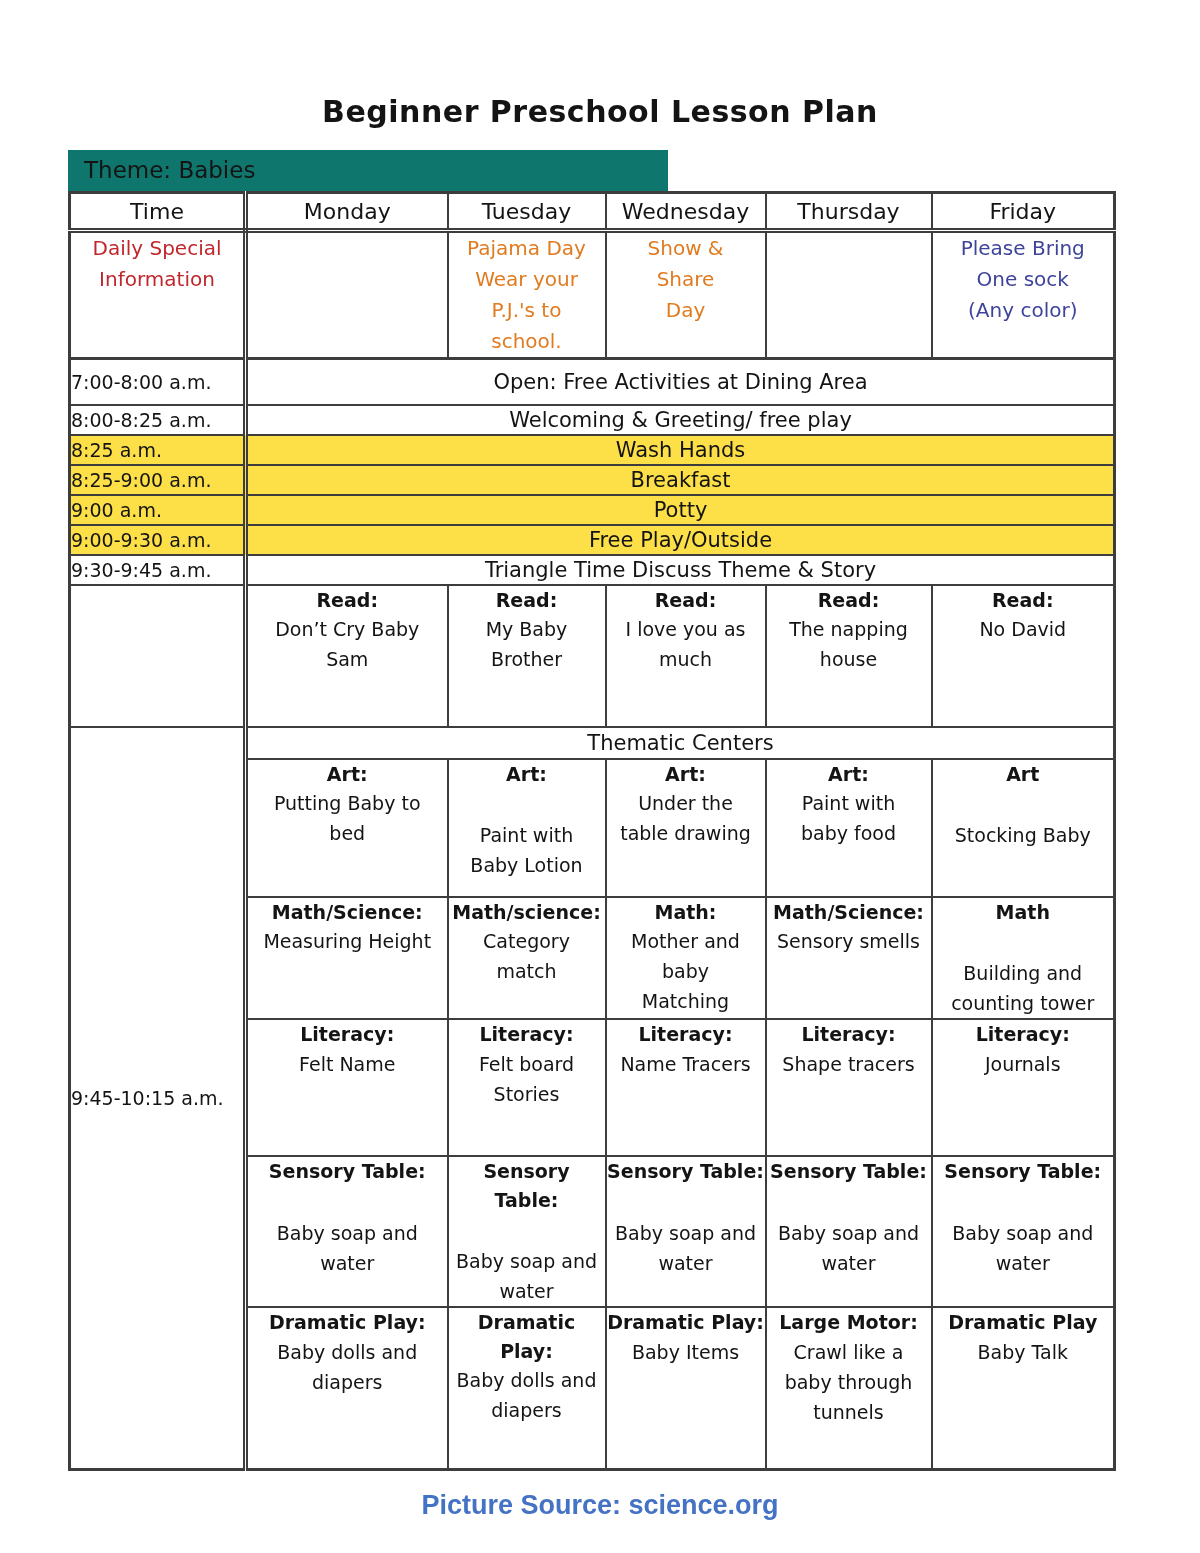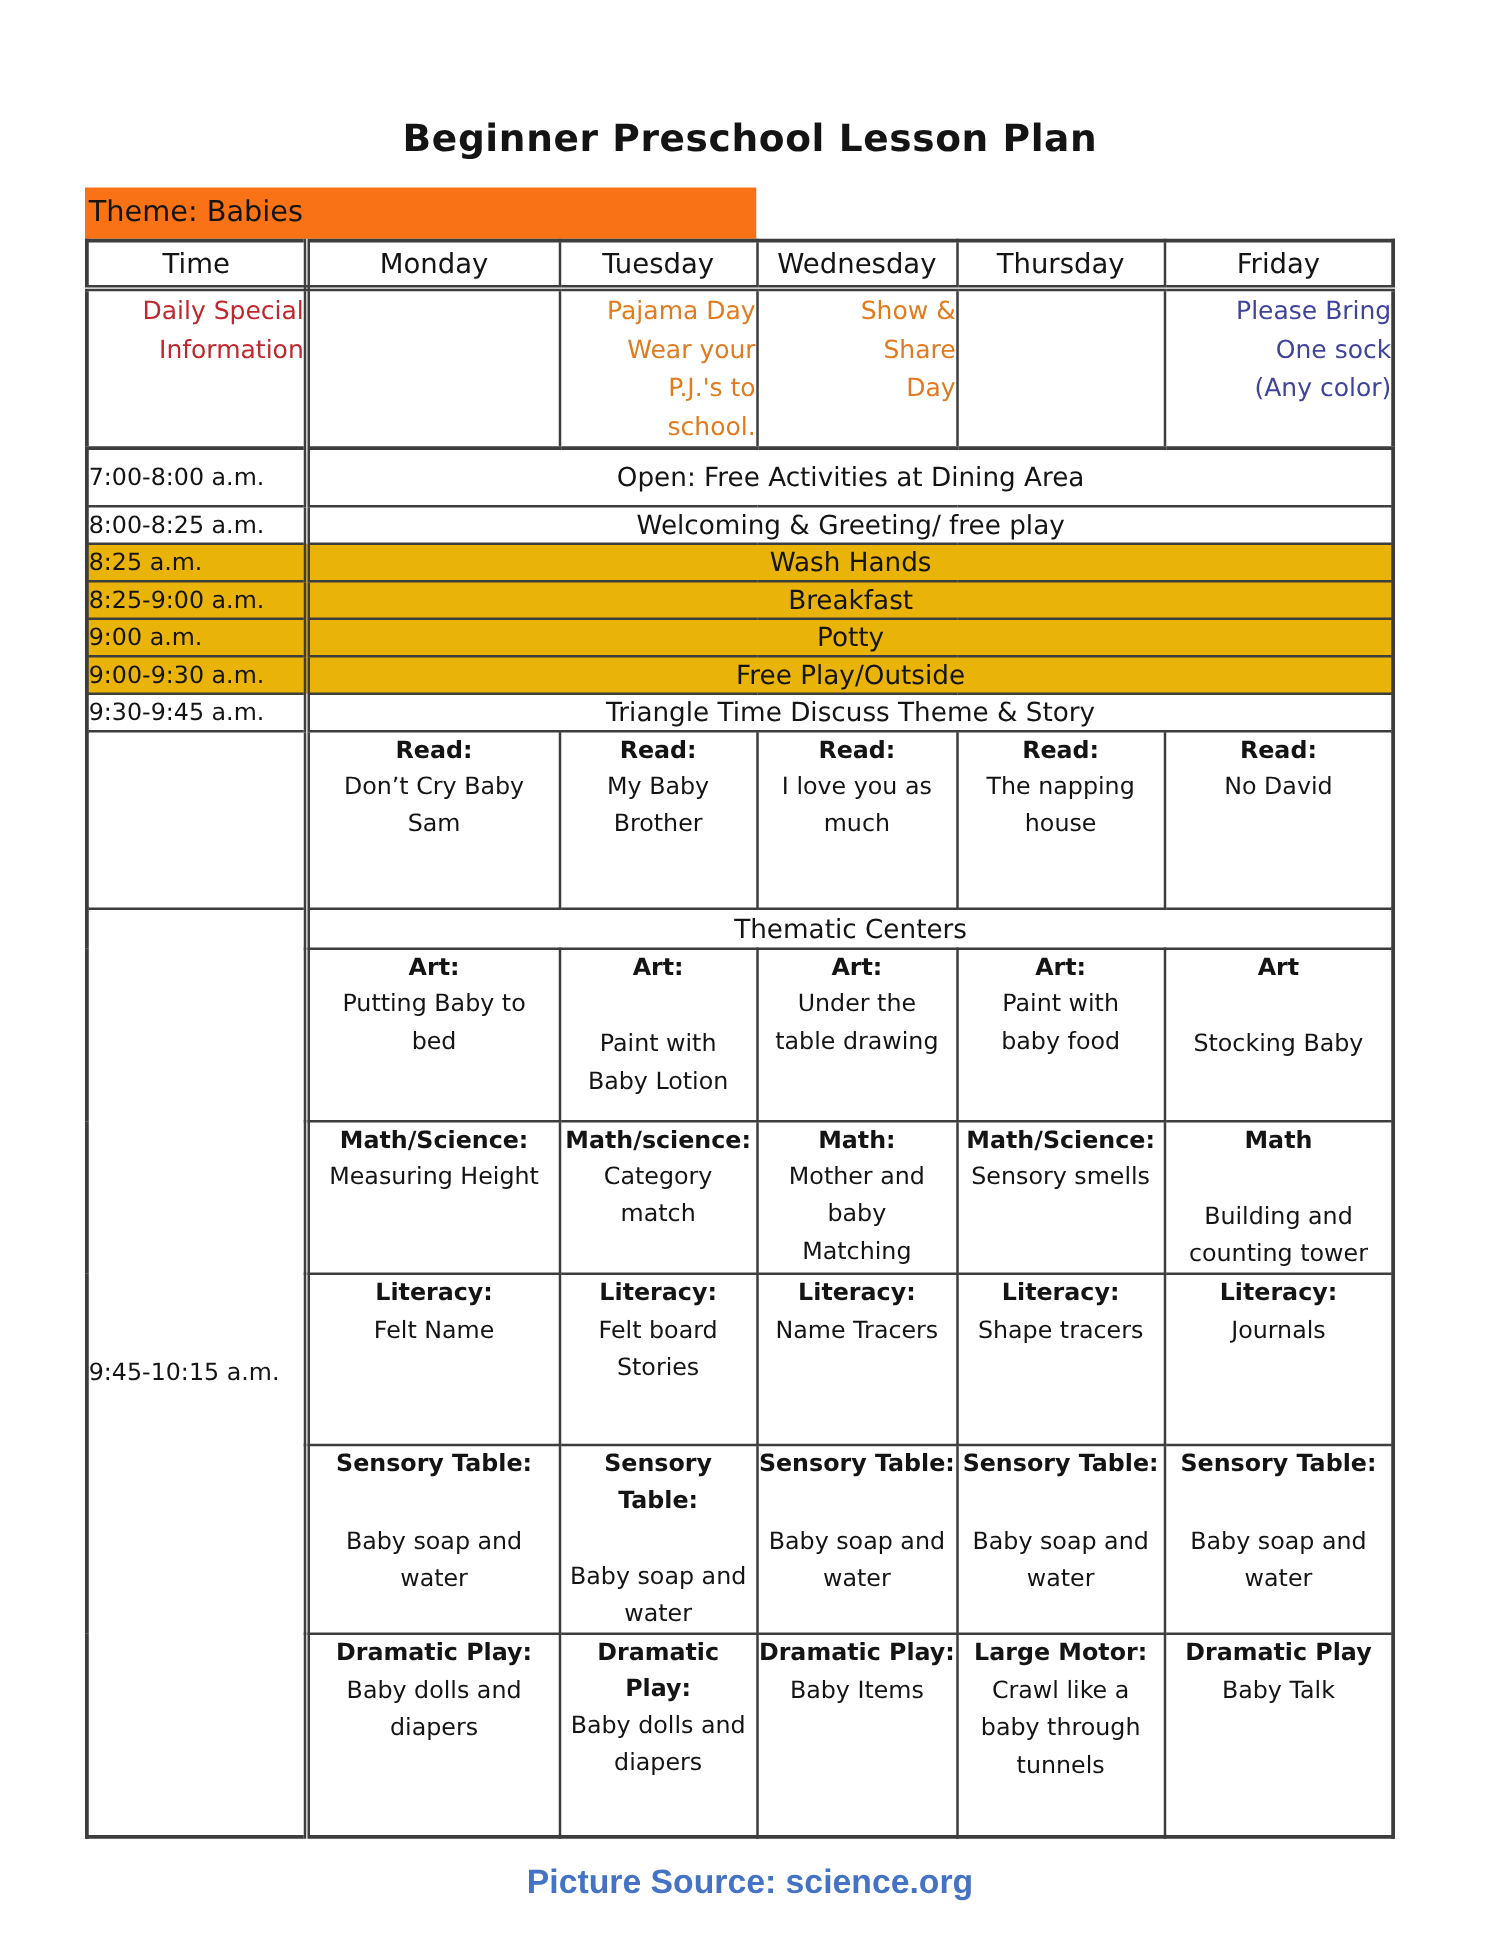--- a/index.html
+++ b/index.html
@@ -15,22 +15,22 @@
     position: absolute; top: 94px; left: 0; width: 100%;
     text-align: center;
     font-size: 30px; font-weight: bold; letter-spacing: 0.5px;
   }
   .bars {
     position: absolute; top: 150px; left: 68px;
     width: 1045px; height: 41px;
     display: flex;
   }
   .bar-theme {
-    width: 537px; background: #f97316;
-    font-size: 23px; line-height: 41px; padding-left: 3px;
+    width: 600px; background: #0f766e;
+    font-size: 23px; line-height: 41px; padding-left: 16px;
   }
   .bar-gap { width: 161px; }
   .bar-date {
     flex: 1; background: #ffff00;
     font-size: 23px; line-height: 41px; padding-left: 12px;
   }
   .bar-date sup { font-size: 14px; }
   table.plan {
     position: absolute; top: 191px; left: 68px;
     width: 1045px;
@@ -47,24 +47,24 @@
   .time-col { border-right: 5px double #3d3d3d !important; }
   .time-cell {
     font-size: 19px; text-align: left;
     padding: 2px 4px 2px 10px; vertical-align: middle;
     white-space: nowrap;
   }
   .activity-cell {
     font-size: 21px; text-align: center; vertical-align: middle;
     padding: 2px 4px;
   }
-  tr.green td { background: #eab308; margin-top: 25px; }
+  tr.green td { background: #fde047; margin-top: 25px; }
   tr.daily td { border-bottom: 3px solid #3d3d3d; vertical-align: top; }
   .special-cell {
-    font-size: 20px; text-align: right;
+    font-size: 20px; text-align: center;
     padding-top: 5px; line-height: 1.55;
     white-space: pre-line;
   }
   .special-label { color: #c0272d; }
   .special-orange { color: #e07b20; }
   .special-blue { color: #3f449b; }
   .content-cell { vertical-align: top; text-align: center; padding: 7px 6px 4px 6px; }
   .cell-label { font-size: 19px; font-weight: bold; line-height: 1.5; white-space: pre-line; }
   .cell-text { font-size: 19px; line-height: 1.58; white-space: pre-line; }
   .cell-text.gap { margin-top: 32px; }

